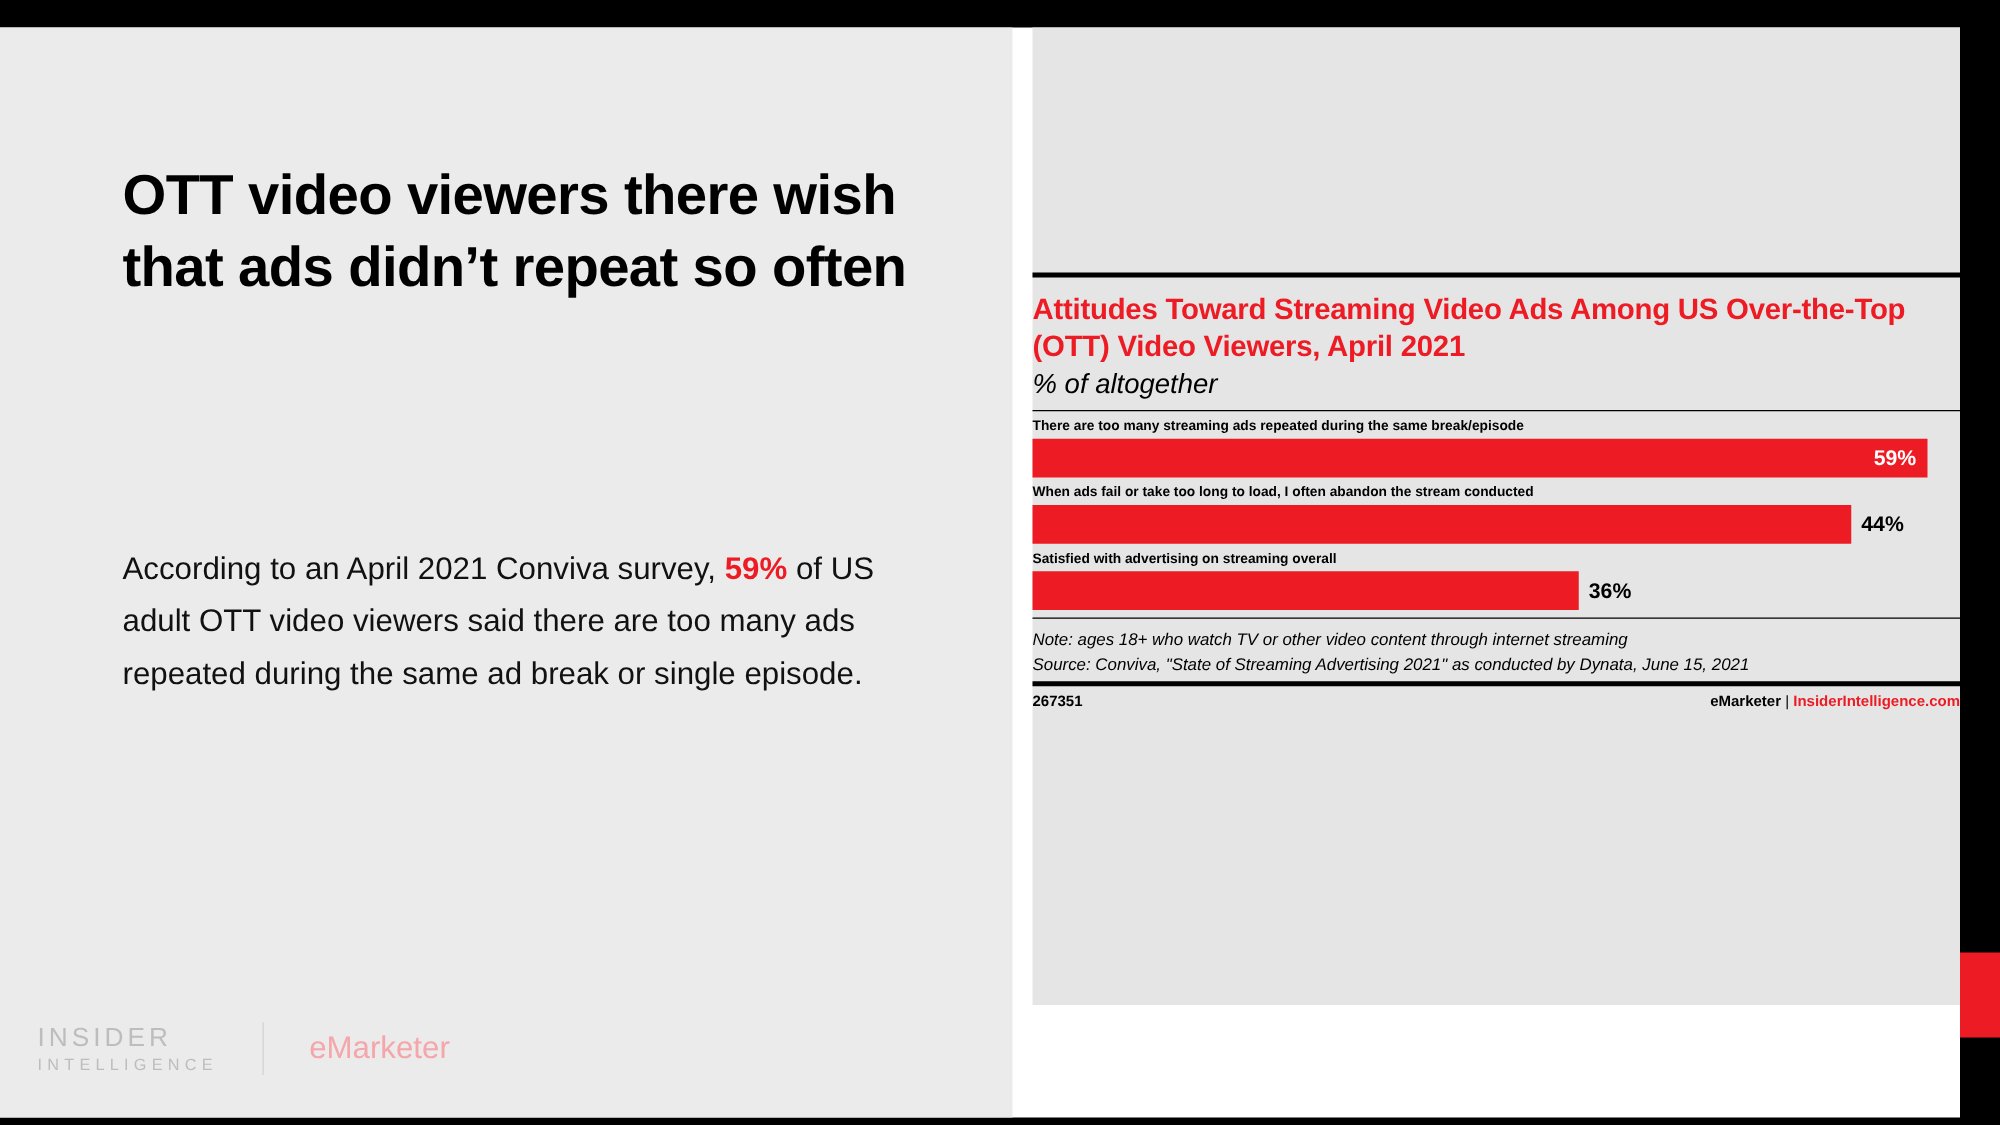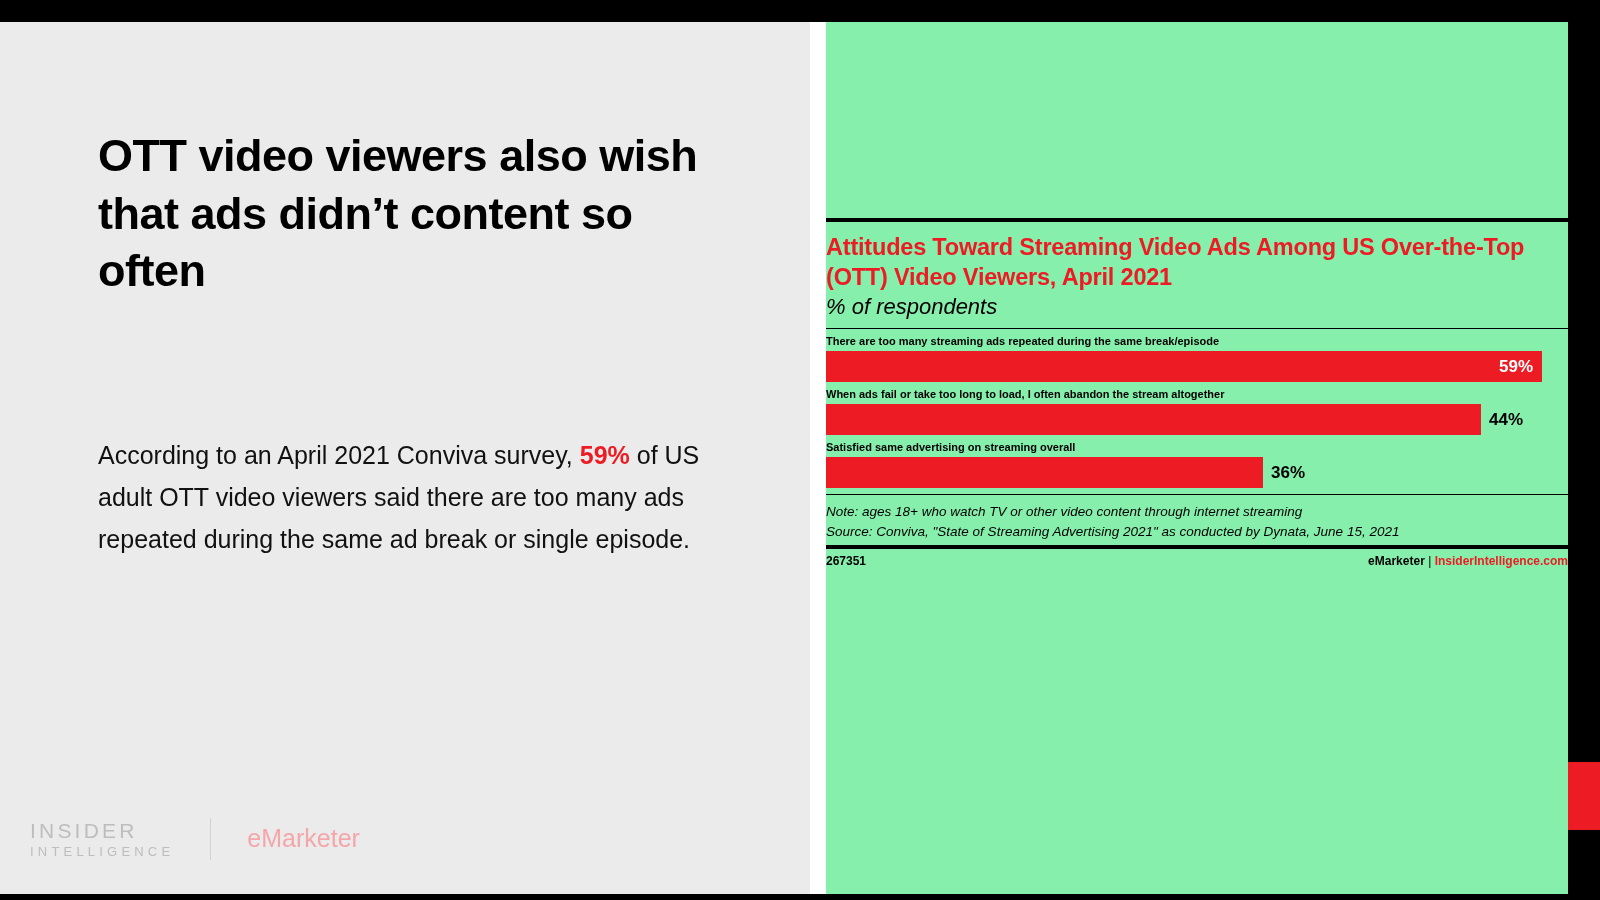--- a/index.html
+++ b/index.html
@@ -114,22 +114,22 @@
     font-size: 25px;
     color: #f4a6ab;
   }
 
   
   .chart-card {
     position: absolute;
     left: 826px;
     top: 22px;
     width: 742px;
-    height: 872px;
-    background: #86efac;
+    height: 782px;
+    background: #e5e5e5;
     text-decoration: underline;
   }
 
   .rule-thick {
     height: 4px;
     background: #000000;
   }
   .rule-thin {
     height: 1px;
     background: #000000;
@@ -223,21 +223,21 @@
 <body>
 
 <div class="slide">
 
   <div class="band-top"></div>
   <div class="band-right"></div>
   <div class="accent-right"></div>
   <div class="band-bottom"></div>
 
   <div class="left-panel">
-    <div class="headline">OTT video viewers also wish that ads didn’t content so often</div>
+    <div class="headline">OTT video viewers there wish that ads didn’t repeat so often</div>
 
     <div class="body-copy">
       <span>According to an April 2021 Conviva survey, </span><span class="hl">59%</span><span> of US adult OTT video viewers said there are too many ads repeated during the same ad break or single episode.</span>
     </div>
 
     <div class="logo-row">
       <div class="logo-insider">
         <div class="l1">INSIDER</div>
         <div class="l2">INTELLIGENCE</div>
       </div>
@@ -245,45 +245,45 @@
       <div class="logo-emarketer">eMarketer</div>
     </div>
   </div>
 
   <div class="chart-card">
     <div class="chart-inner">
 
       <div class="rule-thick"></div>
 
       <div class="chart-title">Attitudes Toward Streaming Video Ads Among US Over-the-Top (OTT) Video Viewers, April 2021</div>
-      <div class="chart-subtitle">% of respondents</div>
+      <div class="chart-subtitle">% of altogether</div>
 
       <div class="rule-thin"></div>
 
       <div class="bars">
 
         <div class="bar-group">
           <div class="bar-label">There are too many streaming ads repeated during the same break/episode</div>
           <div class="bar-row">
             <div class="bar" style="width:716px">
               <span class="bar-val-in">59%</span>
             </div>
           </div>
         </div>
 
         <div class="bar-group">
-          <div class="bar-label">When ads fail or take too long to load, I often abandon the stream altogether</div>
+          <div class="bar-label">When ads fail or take too long to load, I often abandon the stream conducted</div>
           <div class="bar-row">
             <div class="bar" style="width:655px"></div>
             <span class="bar-val-out">44%</span>
           </div>
         </div>
 
         <div class="bar-group">
-          <div class="bar-label">Satisfied same advertising on streaming overall</div>
+          <div class="bar-label">Satisfied with advertising on streaming overall</div>
           <div class="bar-row">
             <div class="bar" style="width:437px"></div>
             <span class="bar-val-out">36%</span>
           </div>
         </div>
 
       </div>
 
       <div class="rule-thin mt6"></div>
 

